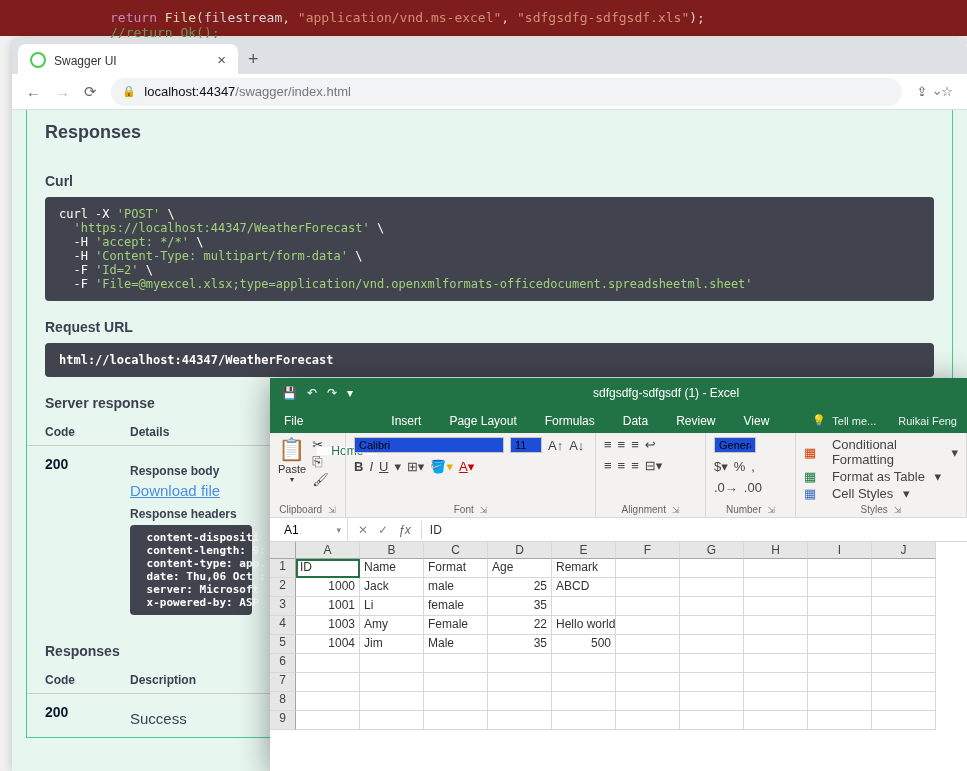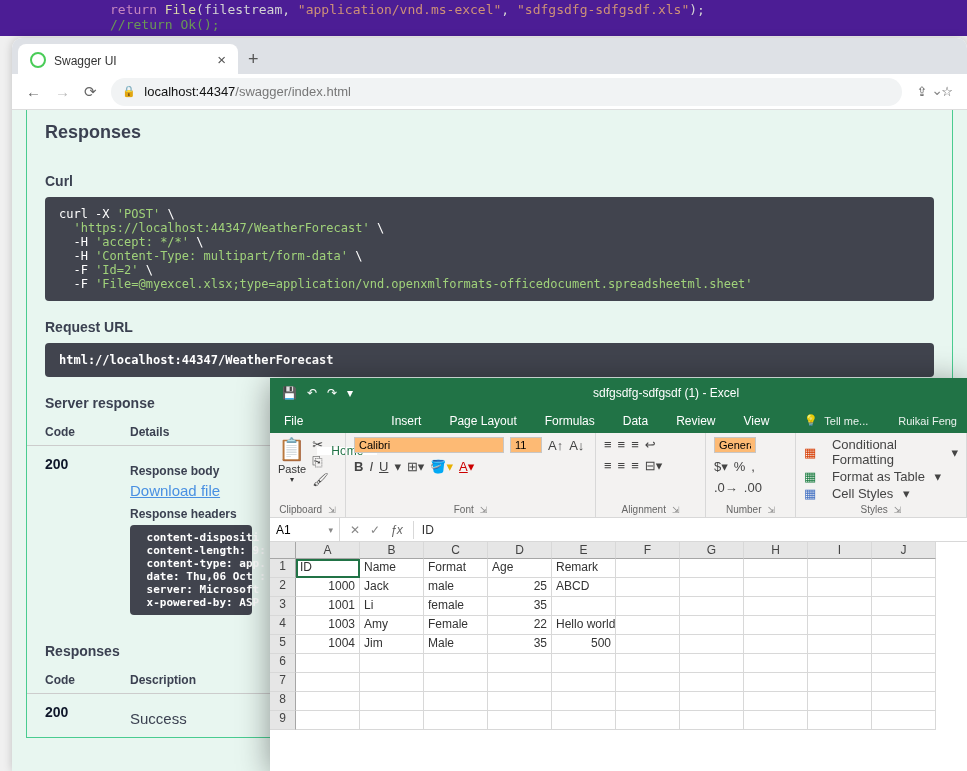--- a/index.html
+++ b/index.html
@@ -1,19 +1,19 @@
 <!DOCTYPE html>
 <html><head>
 <meta charset="utf-8">
 <style>
   * { box-sizing: border-box; margin: 0; padding: 0; }
   body { font-family: -apple-system, "Segoe UI", Arial, sans-serif; font-size: 13px; background: #f0f0f0; width: 967px; height: 771px; overflow: hidden; position: relative; }
 
   
-  .ide-strip { background: #4c1d95; color: #d4d4d4; font-family: Consolas, monospace; font-size: 13px; padding: 2px 110px; height: 36px; }
+  .ide-strip { background: #7f1d1d; color: #d4d4d4; font-family: Consolas, monospace; font-size: 13px; padding: 10px 110px; height: 36px; }
   .ide-strip .kw { color: #c586c0; }
   .ide-strip .str { color: #ce9178; }
   .ide-strip .fn { color: #dcdcaa; }
   .ide-strip .comment { color: #6a9955; }
 
   
   .browser { position: absolute; left: 12px; top: 38px; right: 0; bottom: 0; background: #fff; border-radius: 10px 10px 0 0; box-shadow: 0 0 10px rgba(0,0,0,.2); }
   .tab-strip { display: flex; align-items: flex-end; height: 36px; background: #dee1e6; border-radius: 10px 10px 0 0; padding: 6px 6px 0 6px; }
   .tab { display: flex; align-items: flex-end; gap: 8px; background: #fff; border-radius: 8px 8px 0 0; padding: 6px 12px; height: 30px; width: 220px; }
   .tab-icon { width: 16px; height: 16px; border: 2px solid #49cc57; border-radius: 50%; display: inline-block; }
@@ -63,24 +63,24 @@
   .ribbon { background: #f3f2f1; border-bottom: 1px solid #d8d8d8; height: 85px; display: flex; }
   .rib-group { border-right: 1px solid #d8d8d8; padding: 4px 8px 0 8px; display: flex; flex-direction: column; }
   .rib-body { flex: 1; display: flex; align-items: flex-start; gap: 6px; }
   .rib-label { text-align: center; font-size: 10px; color: #666; padding-bottom: 2px; display:flex; justify-content:center; align-items:center; gap:6px; }
   .rib-label::after { content:"⇲"; font-size:9px; color:#888; }
 
   .paste-btn { display: flex; flex-direction: column; align-items: center; font-size: 11px; color: #333; }
   .clip-icon { font-size: 22px; }
   .mini-col { display: flex; flex-direction: column; gap: 2px; font-size: 13px; color: #444; }
 
-  .font-select { border: 1px solid #c8c6c4; background: #fdba74; font-size: 11px; padding: 1px 4px; }
+  .font-select { border: 1px solid #c8c6c4; background: #1d4ed8; font-size: 11px; padding: 1px 4px; }
   .btn-row { display: flex; gap: 6px; align-items: center; color: #444; font-size: 13px; }
 
-  .namebox-row { display: flex; height: 24px; border-bottom: 1px solid #d8d8d8; background:#fff;}
+  .namebox-row { display: flex; height: 24px; border-bottom: 1px solid #d8d8d8; background:#fff;padding-left:8px;}
   .namebox { width: 70px; border-right: 1px solid #d8d8d8; padding: 2px 6px; font-size: 12px; display:flex; align-items:center; justify-content:space-between;}
   .fx-area { display: flex; align-items: center; gap: 10px; padding: 0 10px; color: #888; flex:1;}
   .fx-area .fx { font-style: italic; color: #666; }
   .fx-input { flex:1; border-left:1px solid #d8d8d8; padding:2px 8px; color:#333; }
 
   .xl-grid { display: grid; grid-template-columns: 26px repeat(10, 64px); font-size: 12px; color: #333; }
   .xl-colh { background: #e6e6e6; border-right: 1px solid #d8d8d8; border-bottom: 1px solid #a6a6a6; text-align: center; padding: 1px 0; font-size:12px; color:#444;}
   .xl-rowh { background: #e6e6e6; border-right: 1px solid #a6a6a6; border-bottom: 1px solid #d8d8d8; text-align: center; font-size:12px; color:#444;}
   .xl-cell { border-right: 1px solid #d8d8d8; border-bottom: 1px solid #d8d8d8; padding: 1px 4px; height: 19px; overflow:hidden; white-space:nowrap;}
   .xl-cell.num { text-align: right; }
@@ -185,21 +185,21 @@
       <div class="xl-tab active">Home</div>
       <div class="xl-tab">Insert</div>
       <div class="xl-tab">Page Layout</div>
       <div class="xl-tab">Formulas</div>
       <div class="xl-tab">Data</div>
       <div class="xl-tab">Review</div>
       <div class="xl-tab">View</div>
       <div class="xl-tell">
         <span>💡</span>
         <span>Tell me...</span>
-        <span style="margin-left:24px">Ruikai Feng</span>
+        <span style="margin-left:16px">Ruikai Feng</span>
       </div>
     </div>
   <div class="ribbon">
     <div class="rib-group" style="width:76px">
       <div class="rib-body">
         <div class="paste-btn">
           <span class="clip-icon">📋</span>
           <span>Paste</span>
           <span style="font-size:8px">▾</span>
         </div>

